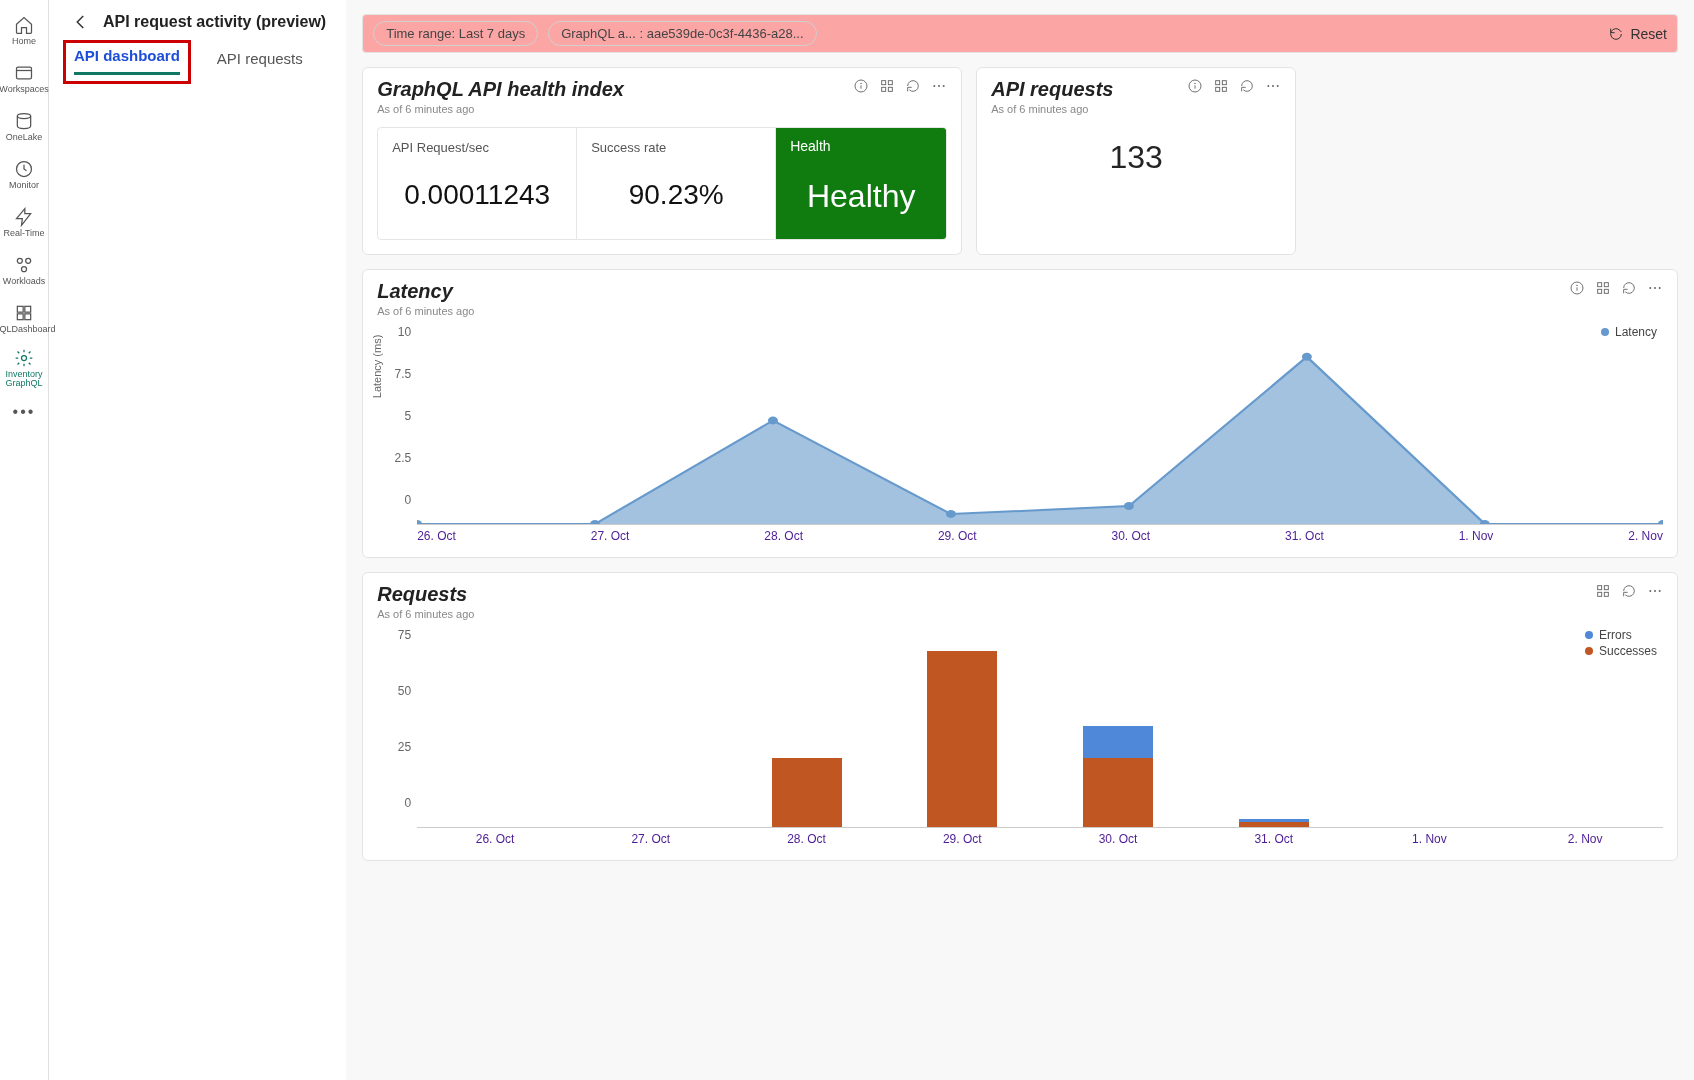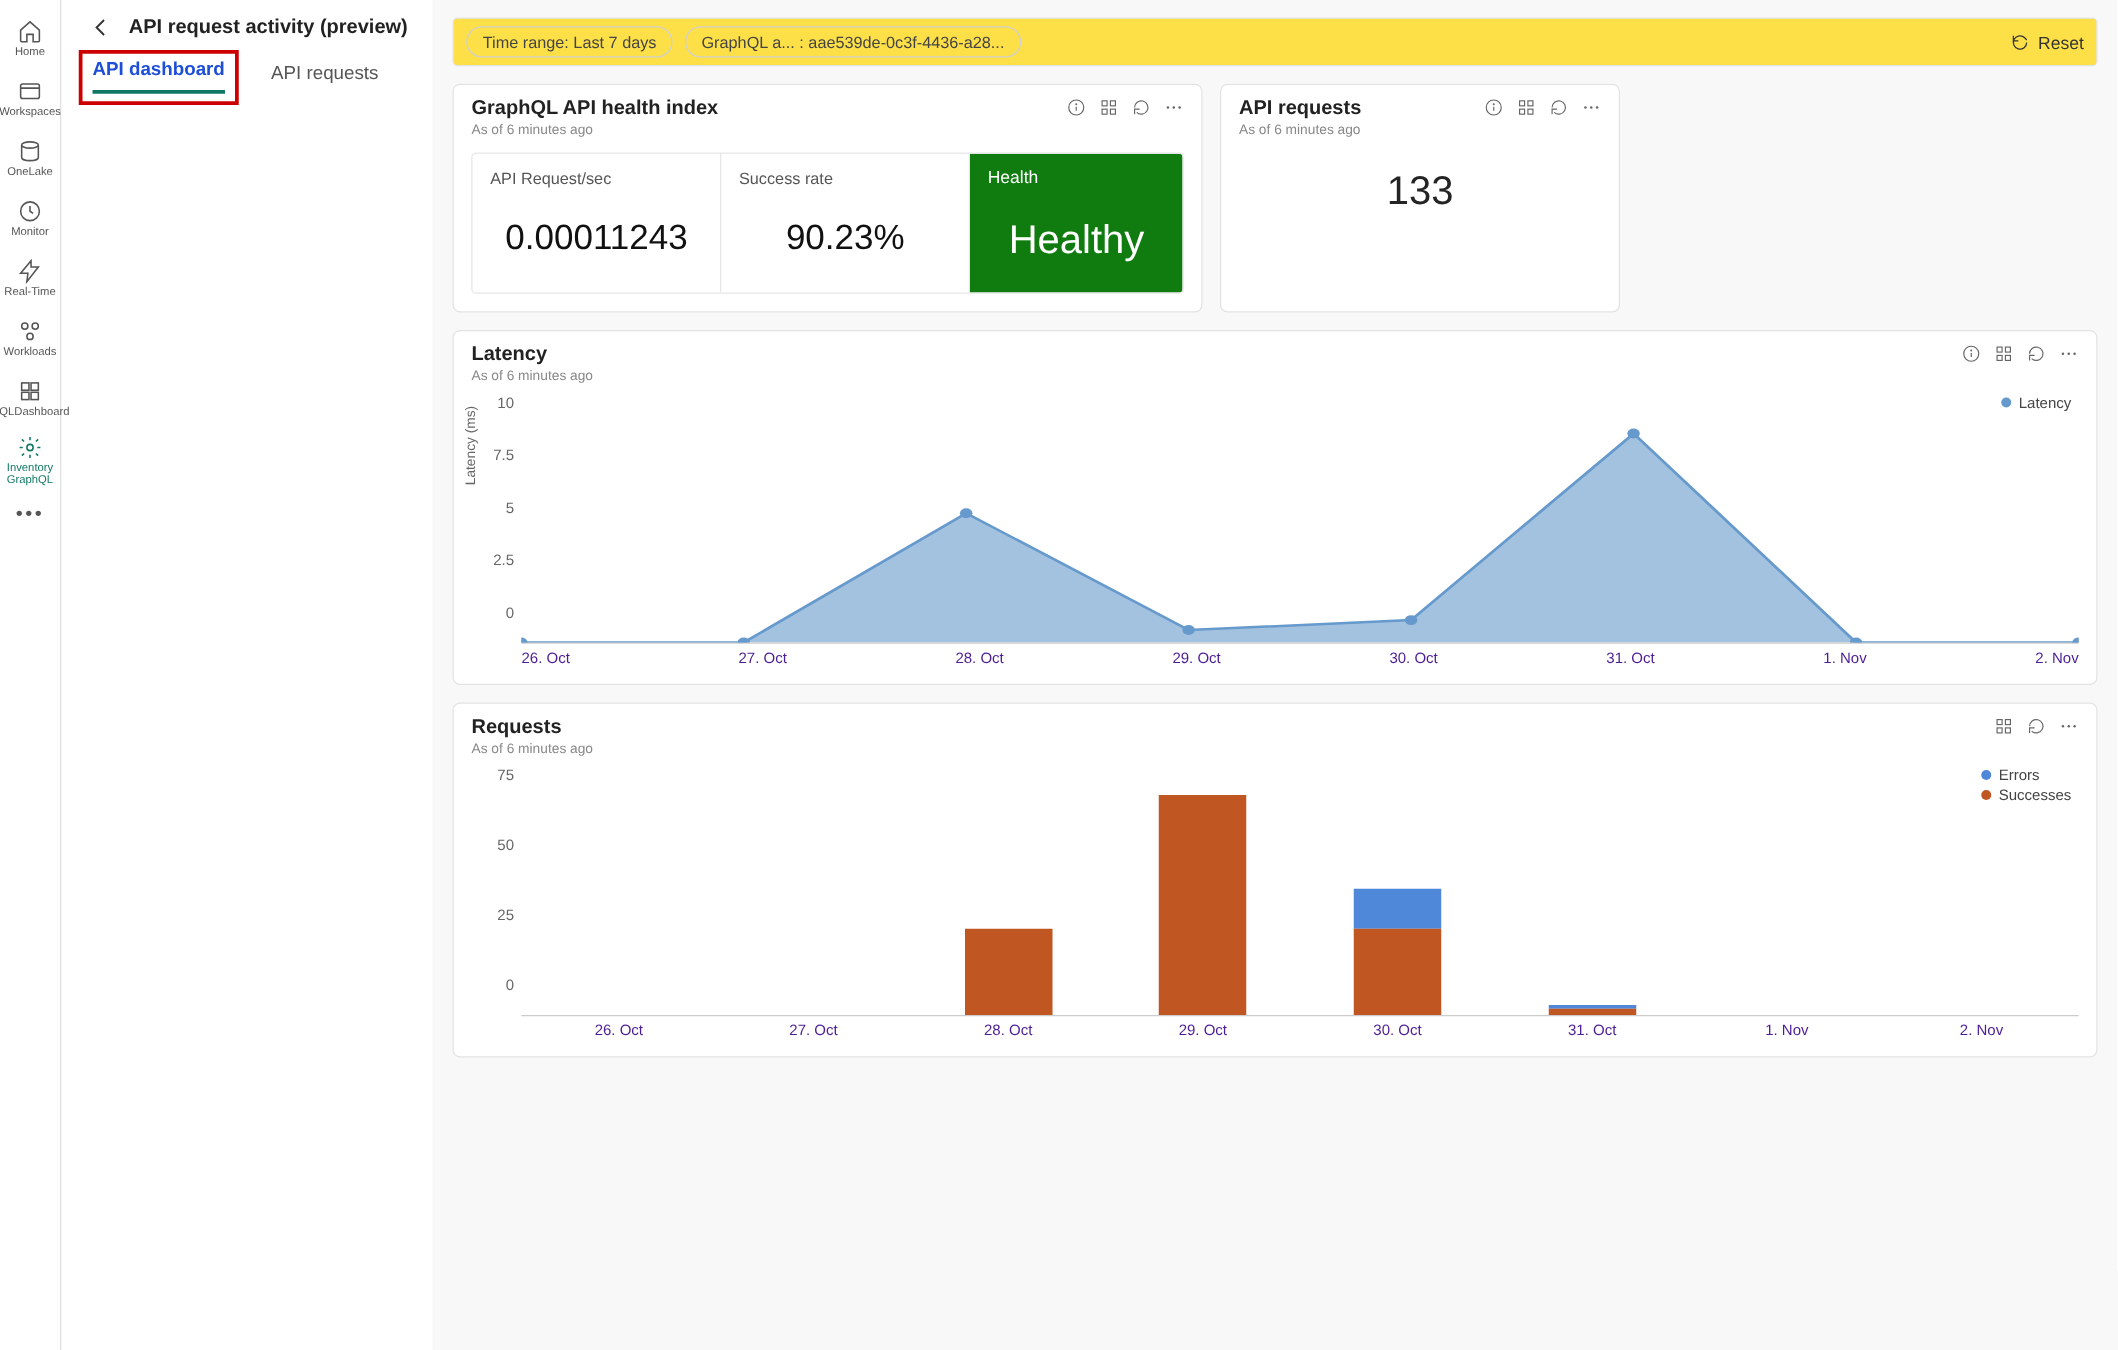--- a/index.html
+++ b/index.html
@@ -25,32 +25,32 @@
   .page-title { font-size:16px; font-weight:600; color:#222; }
 
   .tabs { display:flex; gap:26px; margin-top:10px; padding-left:2px; }
   .tab { font-size:15px; color:#555; padding:6px 0 8px 0; border-bottom:3px solid transparent; cursor:pointer; }
   .tab.active { color:#1d4ed8; border-bottom-color:#117865; font-weight:600;text-align:right; }
   .tab-box { border:3px solid #c00; padding:4px 8px 4px 8px; margin-left:-8px; margin-bottom:-6px; margin-top:-4px; }
 
   .content { flex:1; background:#f8f8f8; padding:14px 16px; overflow:auto; }
 
   
-  .filter-row { display:flex; align-items:center; gap:10px; background:#fde047; border:1px solid #e3e3e3; border-radius:4px; padding:6px 10px; margin-bottom:14px; }
+  .filter-row { display:flex; align-items:center; gap:10px; background:#fca5a5; border:1px solid #e3e3e3; border-radius:4px; padding:6px 10px; margin-bottom:14px; }
   .pill { border:1px solid #d0d0d0; border-radius:14px; padding:4px 12px; font-size:13px; color:#444; cursor:pointer; white-space:nowrap; }
   .spacer { flex:1; }
   .reset { display:flex; align-items:center; gap:6px; font-size:14px; color:#333; cursor:pointer; }
   .reset svg { width:16px; height:16px; stroke:#333; stroke-width:1.5; fill:none; }
 
   
   .row-cards { display:flex; gap:14px; margin-bottom:14px; }
   .card { background:#fff; border:1px solid #e3e3e3; border-radius:6px; padding:10px 14px 14px 14px; display:flex; flex-direction:column; box-shadow:0 0 0 rgba(0,0,0,0); }
   .card-head { display:flex; align-items:flex-start; }
   .card-titles { display:flex; flex-direction:column; }
-  .card-title { font-size:16px; font-weight:600; color:#222; }
+  .card-title { font-size:20px; font-weight:600; color:#222;font-style:italic; }
   .card-sub   { font-size:11px; color:#888; margin-top:2px; }
   .card-actions { margin-left:auto; display:flex; gap:10px; align-items:center; }
   .mini-icon { width:16px; height:16px; stroke:#666; stroke-width:1.4; fill:none; cursor:pointer; }
   .mini-icon.dots { stroke:none; fill:#666; }
 
   
   .health-card { width:600px; }
   .health-body { display:flex; margin-top:12px; border:1px solid #e6e6e6; border-radius:4px; overflow:hidden; }
   .hb-col { flex:1; padding:12px 14px 28px 14px; border-right:1px solid #e6e6e6; display:flex; flex-direction:column; }
   .hb-col:last-child { border-right:none; }

